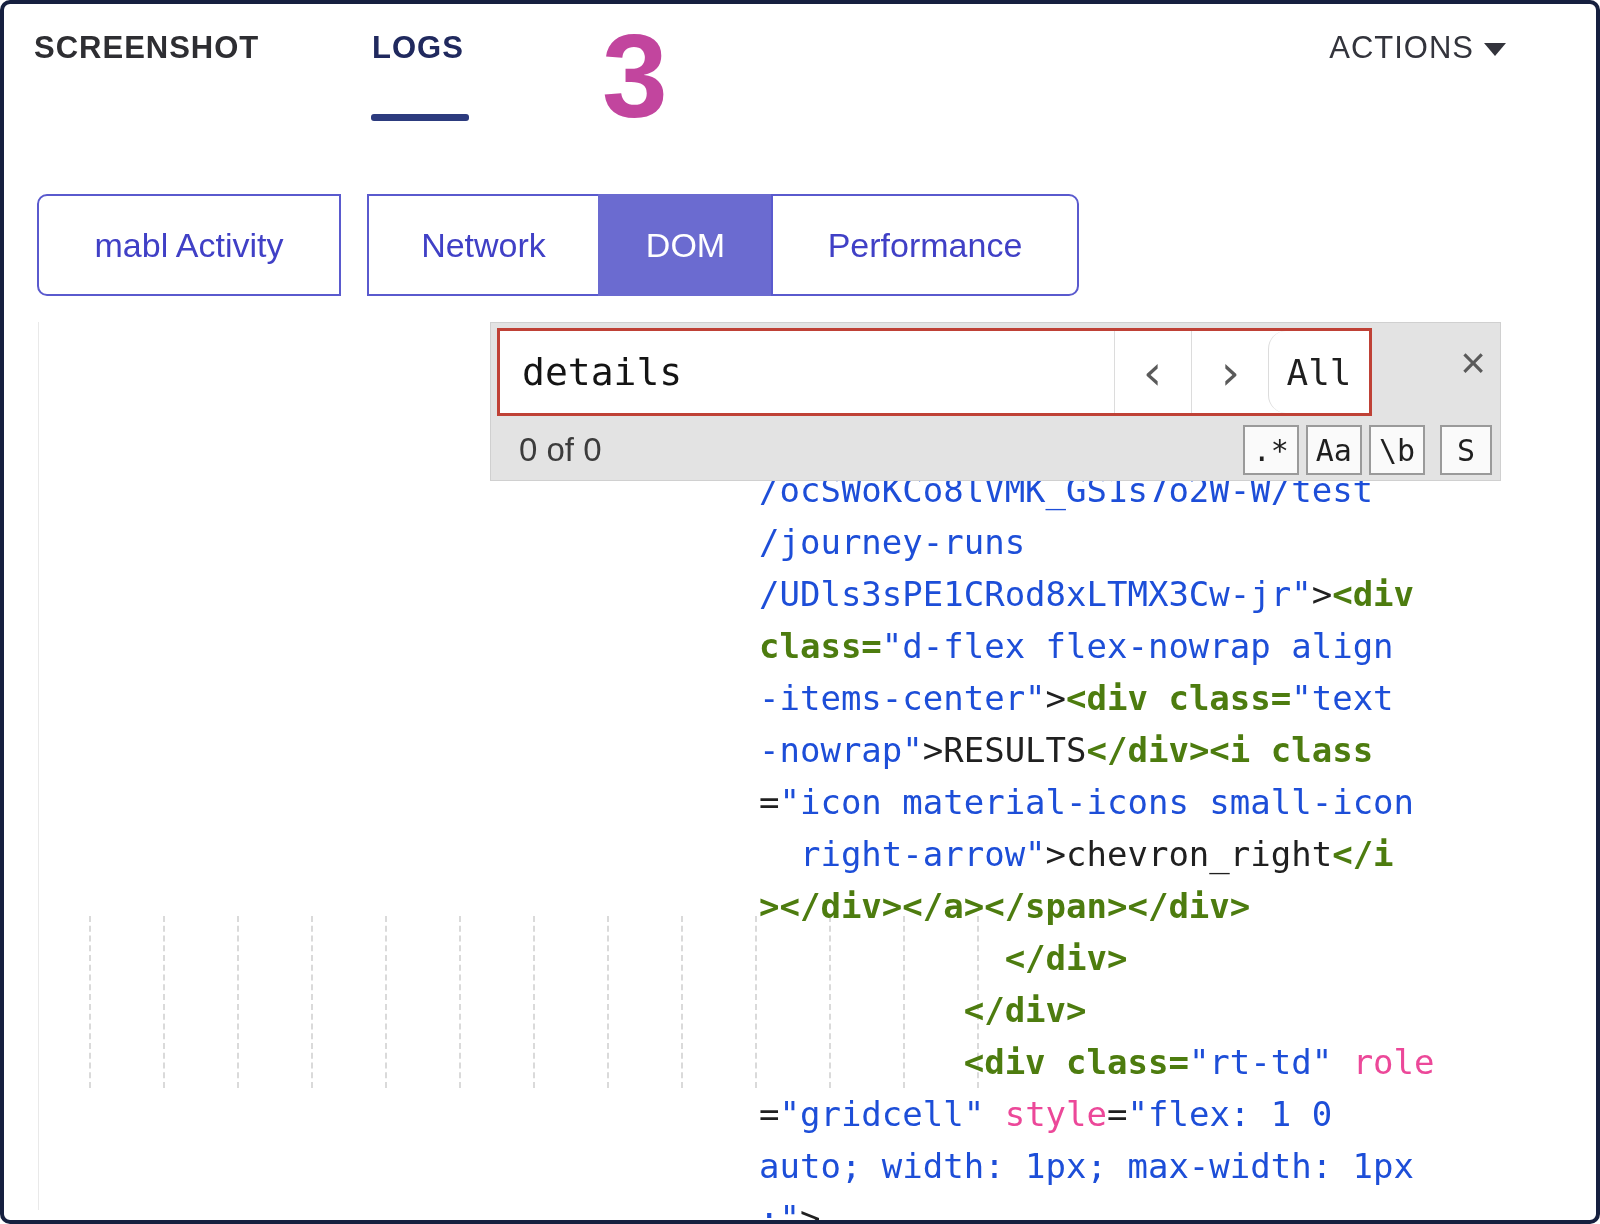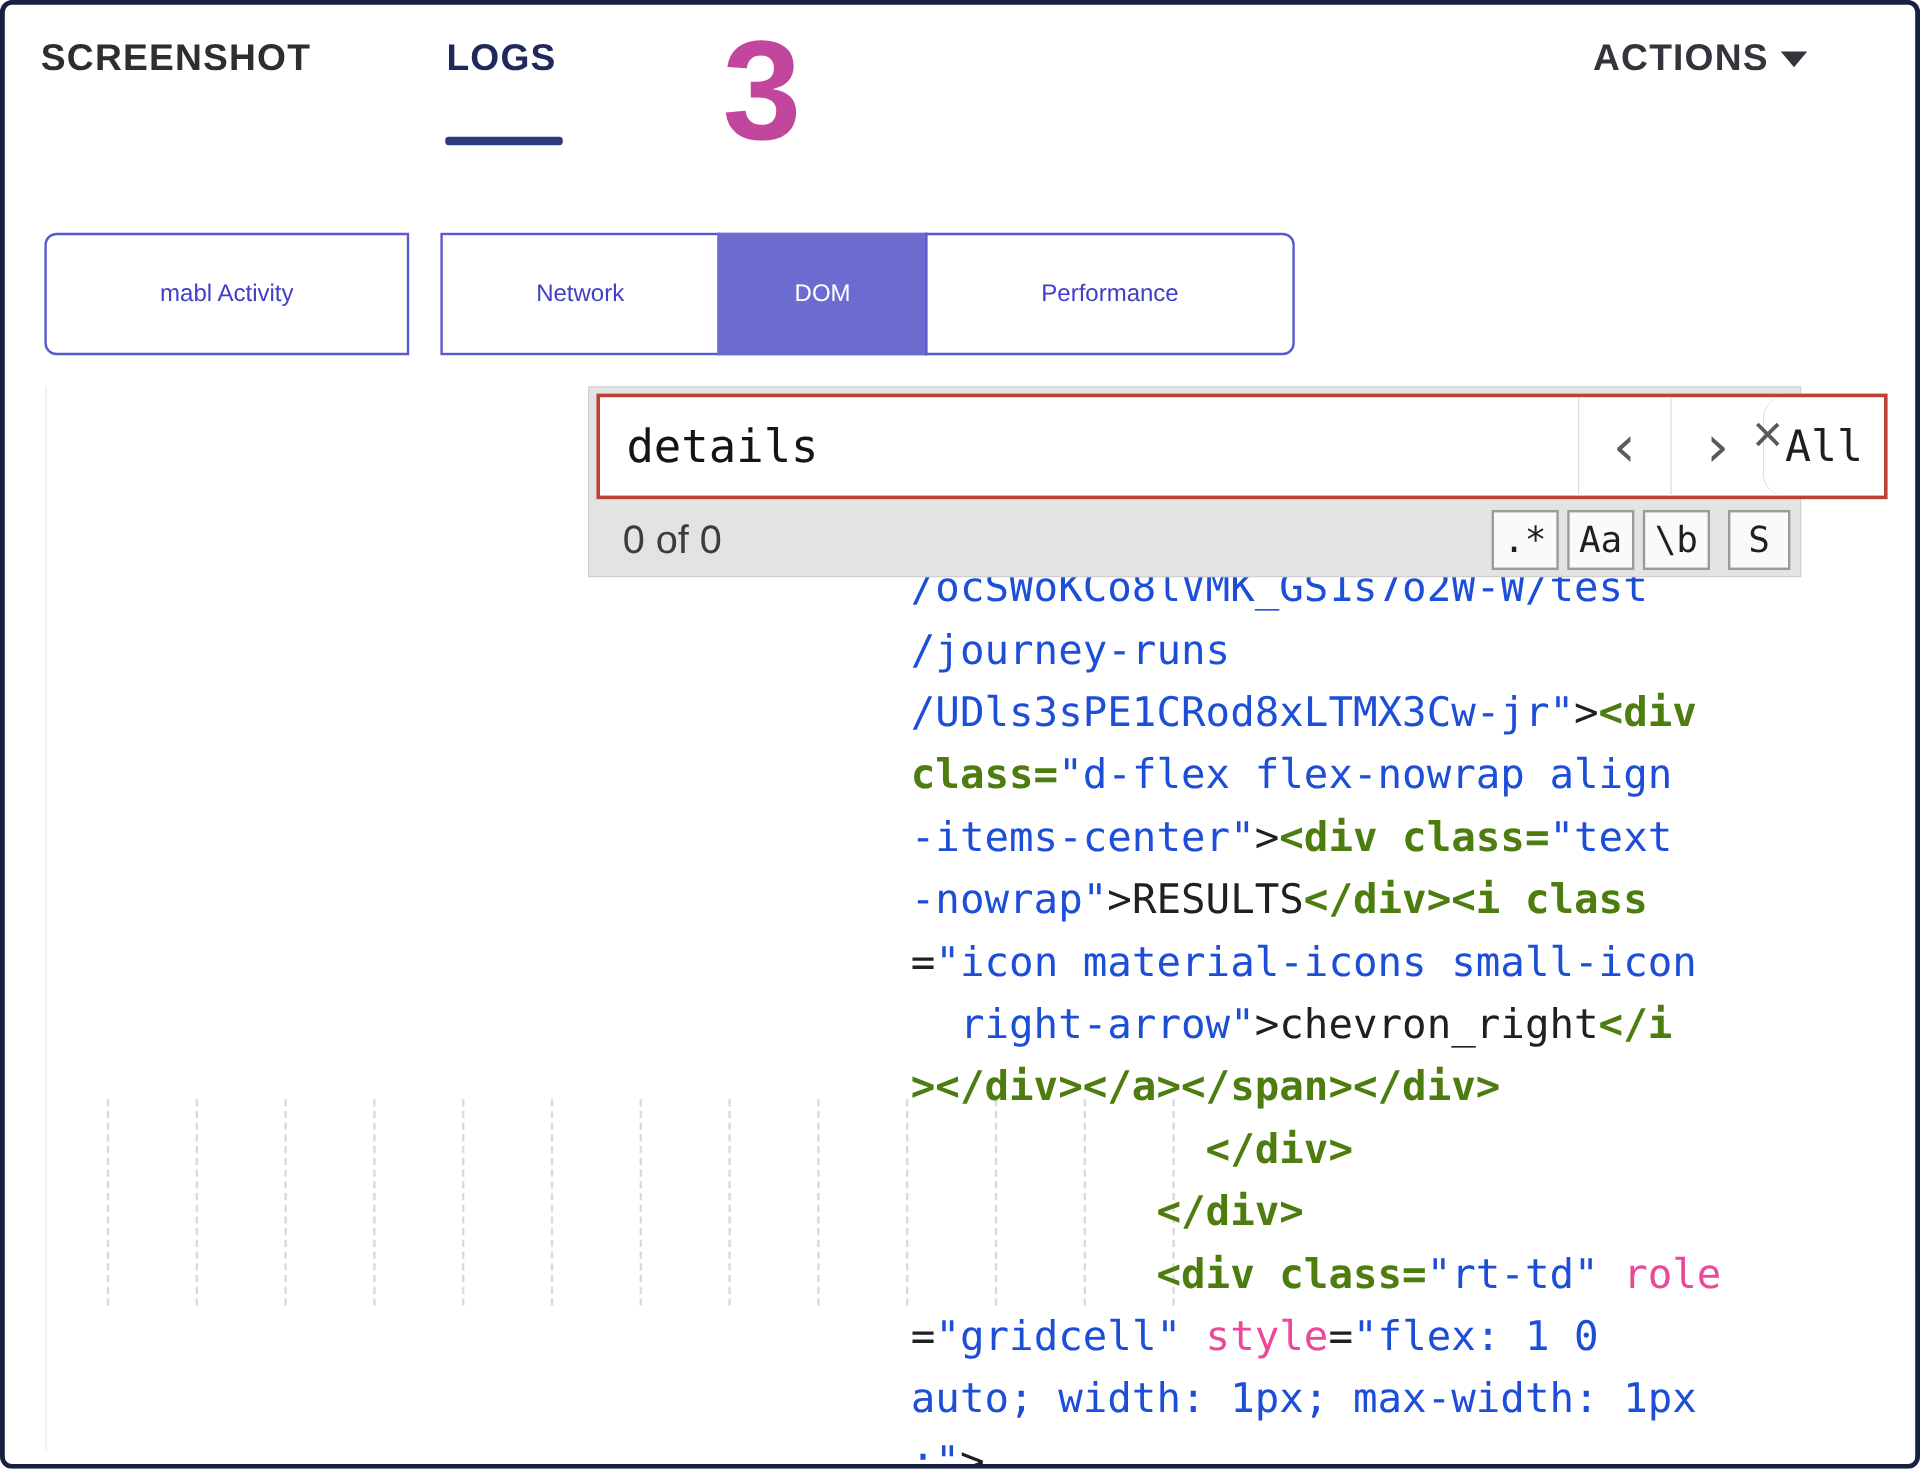--- a/index.html
+++ b/index.html
@@ -11,43 +11,43 @@
 
   
   .h-screenshot { position:absolute; left:30px; top:26px; font-size:31px; font-weight:700;
     color:#2e2e32; letter-spacing:1px; }
   .h-logs { position:absolute; left:368px; top:26px; font-size:31px; font-weight:700;
     color:#20295e; letter-spacing:1px; }
   .h-underline { position:absolute; left:367px; top:110px; width:98px; height:7px;
     background:#2c3b7e; border-radius:3px; }
   .annotation { position:absolute; left:598px; top:8px; font-size:118px; font-weight:700;
     color:#c2459e; line-height:1.1; }
-  .actions { position:absolute; right:90px; top:26px; font-size:31px; font-weight:700;
+  .actions { position:absolute; right:90px; top:26px; font-size:31px; font-weight:400;
     color:#33343c; letter-spacing:1px; cursor:pointer; }
   .caret { display:inline-block; margin-left:10px; width:0; height:0;
     border-left:11px solid transparent; border-right:11px solid transparent;
     border-top:13px solid #33343c; vertical-align:middle; }
 
   
   .log-tabs { position:absolute; left:33px; top:190px; height:102px; display:flex; }
   .ltab { box-sizing:border-box; height:102px; border:2px solid #5a5ace; background:#fff;
-    color:#4040c6; font-size:20px; display:flex; align-items:center; justify-content:center;
+    color:#4040c6; font-size:34px; display:flex; align-items:center; justify-content:center;
     margin-left:-2px; cursor:pointer; }
   .ltab.first { margin-left:0; border-radius:10px 0 0 10px; }
   .ltab.last { border-radius:0 10px 10px 0; }
   .ltab.w1 { width:304px; } .ltab.w2 { width:233px;margin-left:26px; } .ltab.w3 { width:175px; } .ltab.w4 { width:308px; }
   .ltab.active { background:#6b6bd0; border-color:#6b6bd0; color:#ffffff; }
 
   
   .left-rule { position:absolute; left:34px; top:318px; bottom:10px; width:1px; background:#e9e9e9; }
 
   
   .find-panel { position:absolute; left:486px; top:318px; width:1011px; height:159px;
     background:#e3e3e3; border:1px solid #d0d0d0; box-sizing:border-box; z-index:10; }
-  .find-input { position:absolute; left:6px; top:5px; width:1076px; height:88px; background:#fff;
+  .find-input { position:absolute; left:6px; top:5px; width:875px; height:88px; background:#fff;
     border:3px solid #bf4136; box-sizing:border-box; display:flex; align-items:stretch; cursor:text; }
   .find-query { flex:1; display:flex; align-items:center; padding-left:22px;
     font-family:"DejaVu Sans Mono", monospace; font-size:38px; color:#141414; }
   .find-btn { width:76px; border-left:1px solid #dcdcdc; display:flex; align-items:center;
     justify-content:center; font-size:48px; color:#5a5a5a; cursor:pointer;
     font-family:"DejaVu Sans Mono", monospace; }
   .find-all { width:100px; font-size:36px; color:#1f1f1f;border-radius:18px; }
   .find-close { position:absolute; right:14px; top:18px; font-size:44px; color:#5a5a5a;
     line-height:1; cursor:pointer; font-family:"Liberation Sans", sans-serif; }
   .match-count { position:absolute; left:28px; top:108px; font-size:33px; color:#3c3c3c; }

